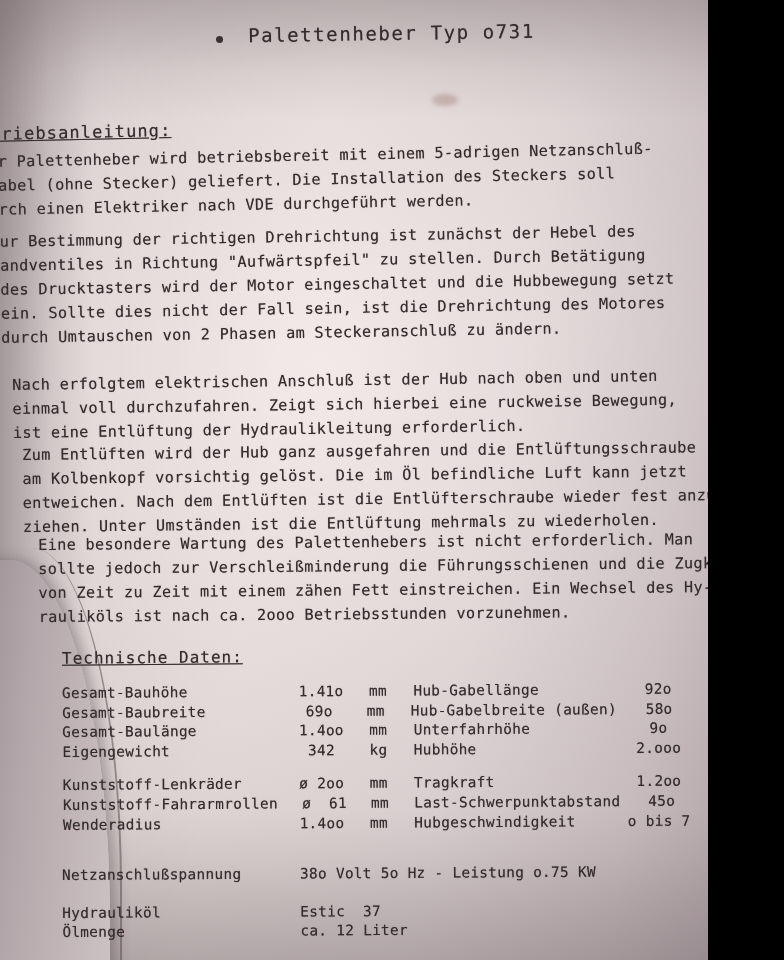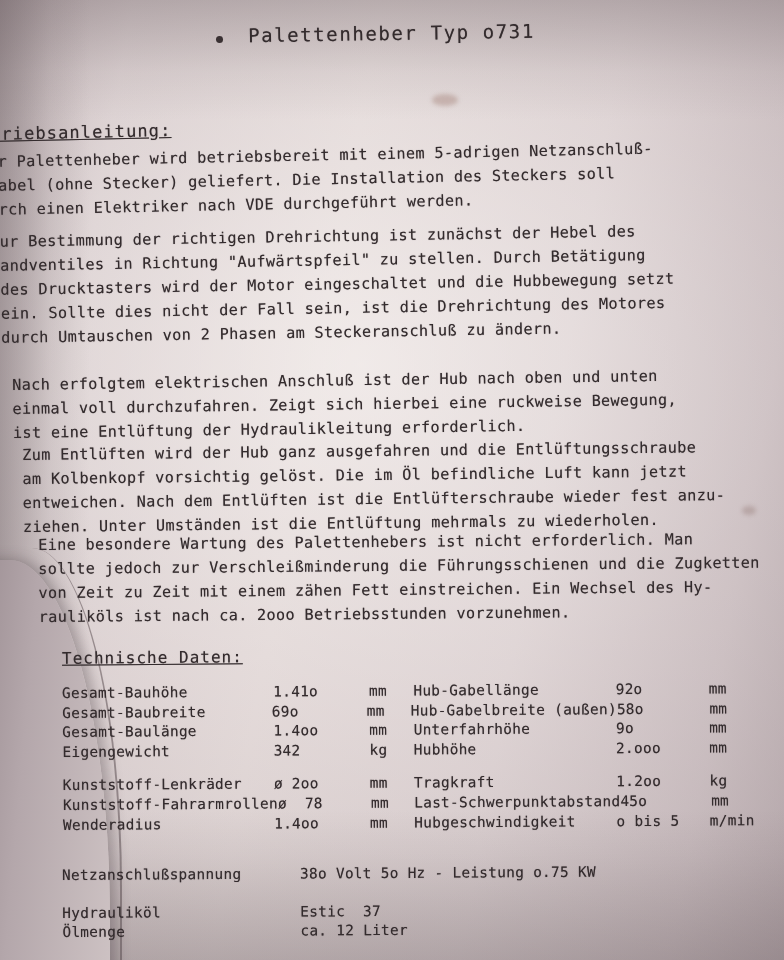--- a/index.html
+++ b/index.html
@@ -2,21 +2,21 @@
 <html><head>
 <meta charset="utf-8">
 <style>
   html, body {
     margin: 0;
     padding: 0;
     background: #000;
   }
   #page {
     position: relative;
-    width: 784px;
+    width: 708px;
     height: 960px;
     overflow: hidden;
     background: #cfc4c6;
     font-family: "DejaVu Sans Mono", monospace;
     color: #312a2c;
   }
   
   #paper {
     position: absolute;
     inset: 0;
@@ -153,24 +153,24 @@
     font-size: 14.4px;
     line-height: 19.6px;
     letter-spacing: 0.3px;
   }
   .spec-row {
     display: flex;
     white-space: pre;
   }
   .spec-gap { height: 14px; }
   .c-label-l { width: 238px; }
-  .c-val-l   { width: 108px; }
+  .c-val-l   { width: 108px; text-align: center; }
   .c-unit-l  { width: 50px; }
   .c-label-r { width: 228px; }
-  .c-val-r-w { width: 96px; text-align: left; }
+  .c-val-r-w { width: 96px; text-align: center; }
   .c-unit-r  { width: 60px; padding-left: 8px; }
 
   #extra {
     position: absolute;
     left: 62px;
     top: 866px;
     width: 700px;
     transform: rotate(-0.35deg);
     transform-origin: left top;
     font-size: 14.4px;
@@ -268,32 +268,32 @@
       <div class="spec-row">
         <span class="c-label-l">Kunststoff-Lenkräder</span>
         <span class="c-val-l">ø 2oo</span>
         <span class="c-unit-l">mm</span>
         <span class="c-label-r">Tragkraft</span>
         <span class="c-val-r-w">1.2oo</span>
         <span class="c-unit-r">kg</span>
       </div>
       <div class="spec-row">
         <span class="c-label-l">Kunststoff-Fahrarmrollen</span>
-        <span class="c-val-l">ø  78</span>
+        <span class="c-val-l">ø  61</span>
         <span class="c-unit-l">mm</span>
         <span class="c-label-r">Last-Schwerpunktabstand</span>
         <span class="c-val-r-w">45o</span>
         <span class="c-unit-r">mm</span>
       </div>
       <div class="spec-row">
         <span class="c-label-l">Wenderadius</span>
         <span class="c-val-l">1.4oo</span>
         <span class="c-unit-l">mm</span>
         <span class="c-label-r">Hubgeschwindigkeit</span>
-        <span class="c-val-r-w">o bis 5</span>
+        <span class="c-val-r-w">o bis 7</span>
         <span class="c-unit-r">m/min</span>
       </div>
     </div>
 
     <div id="extra">
       <div class="extra-row">
         <span class="e-label">Netzanschlußspannung</span>
         <span class="e-val">38o Volt 5o Hz - Leistung o.75 KW</span>
       </div>
       <div class="extra-gap"></div>

